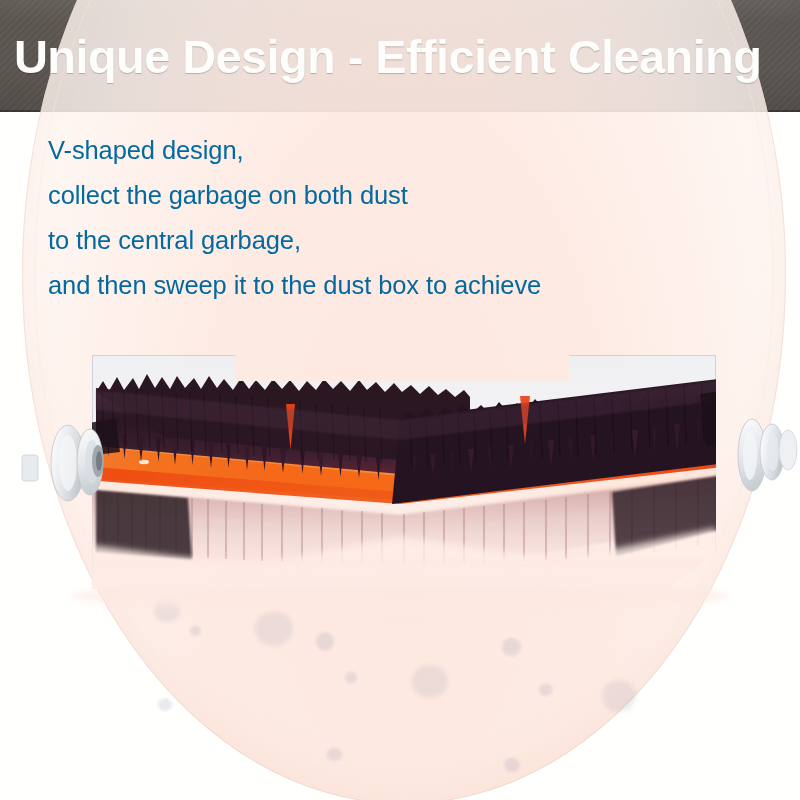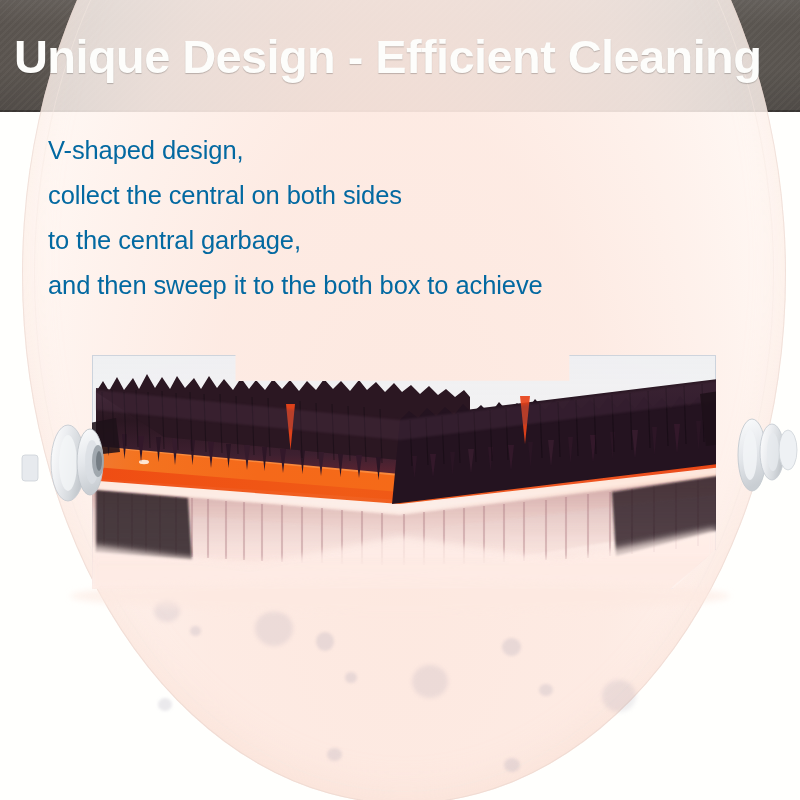--- a/index.html
+++ b/index.html
@@ -422,18 +422,18 @@
       <ellipse cx="400" cy="596" rx="330" ry="16" fill="#fde9e1" opacity="0.6" filter="url(#bigBlur)"></ellipse>
     </svg>
   </div>
 
   <div class="banner">
     <div class="banner-title">Unique Design - Efficient Cleaning</div>
   </div>
 
   <div class="copy">
     <span class="line">V-shaped design,</span>
-    <span class="line">collect the central on both sides</span>
+    <span class="line">collect the garbage on both dust</span>
     <span class="line">to the central garbage,</span>
-    <span class="line">and then sweep it to the both box to achieve</span>
+    <span class="line">and then sweep it to the dust box to achieve</span>
   </div>
 
 </div>
 
 </body></html>

